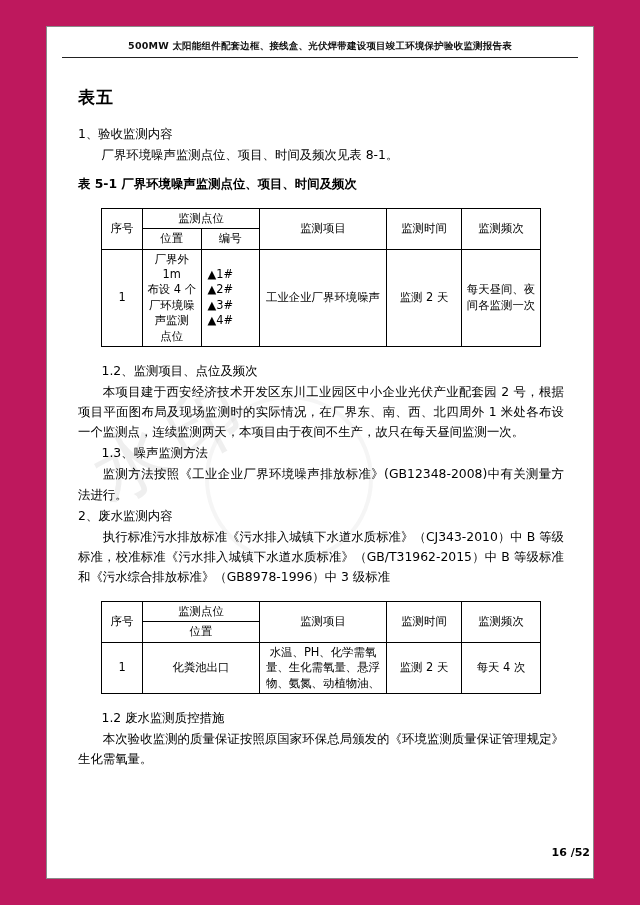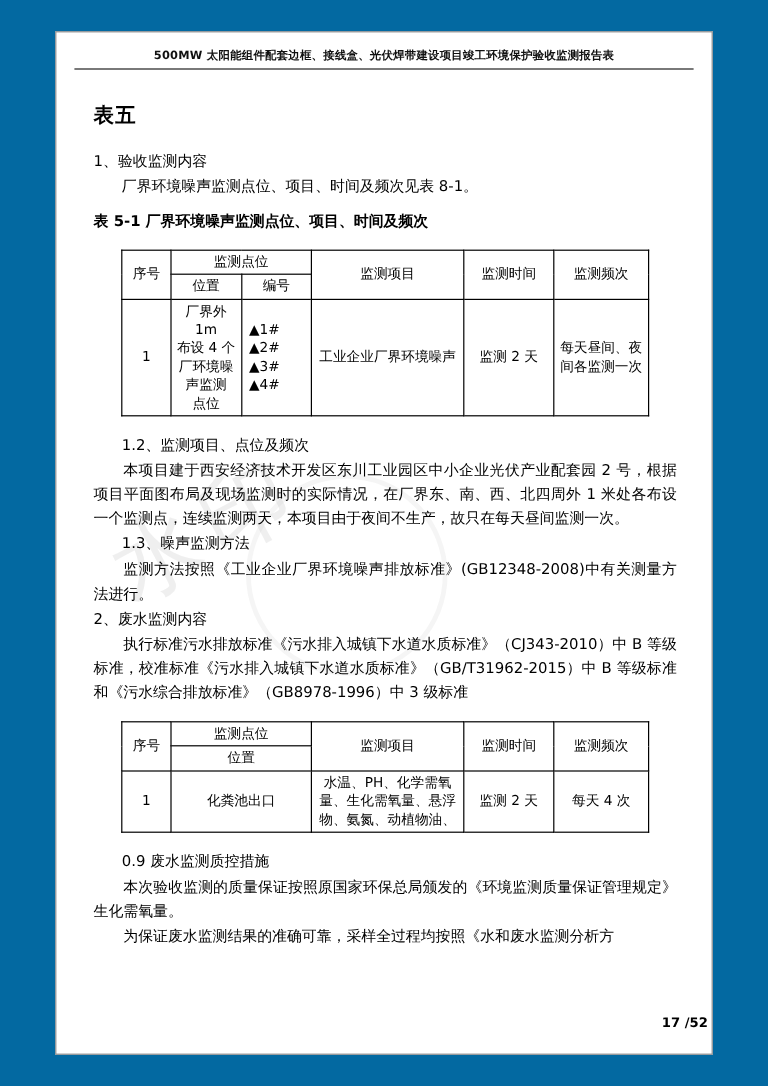--- a/index.html
+++ b/index.html
@@ -7,21 +7,21 @@
     padding: 0;
     background: #d9d9d9;
   }
   body {
     font-family: "Liberation Sans", sans-serif;
   }
   .page {
     position: relative;
     width: 640px;
     height: 905px;
-    background: #0369a1;
+    background: #be185d;
     overflow: hidden;
     box-sizing: border-box;
   }
   .sheet {
     position: absolute;
     left: 46px;
     top: 26px;
     width: 548px;
     height: 853px;
     border: 1px solid #8a8a8a;
@@ -225,19 +225,18 @@
       <tr>
         <td>1</td>
         <td>化粪池出口</td>
         <td class="cell-left">水温、PH、化学需氧量、生化需氧量、悬浮物、氨氮、动植物油、</td>
         <td>监测 2 天</td>
         <td>每天 4 次</td>
       </tr>
     </tbody>
       </table>
 
-    <p class="lvl2" style="margin-top:7px">0.9 废水监测质控措施</p>
+    <p class="lvl2" style="margin-top:7px">1.2 废水监测质控措施</p>
     <p class="ind2">本次验收监测的质量保证按照原国家环保总局颁发的《环境监测质量保证管理规定》生化需氧量。</p>
-    <p class="ind2">为保证废水监测结果的准确可靠，采样全过程均按照《水和废水监测分析方</p>
   </div>
 
-  <div class="pagenum">17 /52</div>
+  <div class="pagenum">16 /52</div>
 </div>
 
 </body></html>

